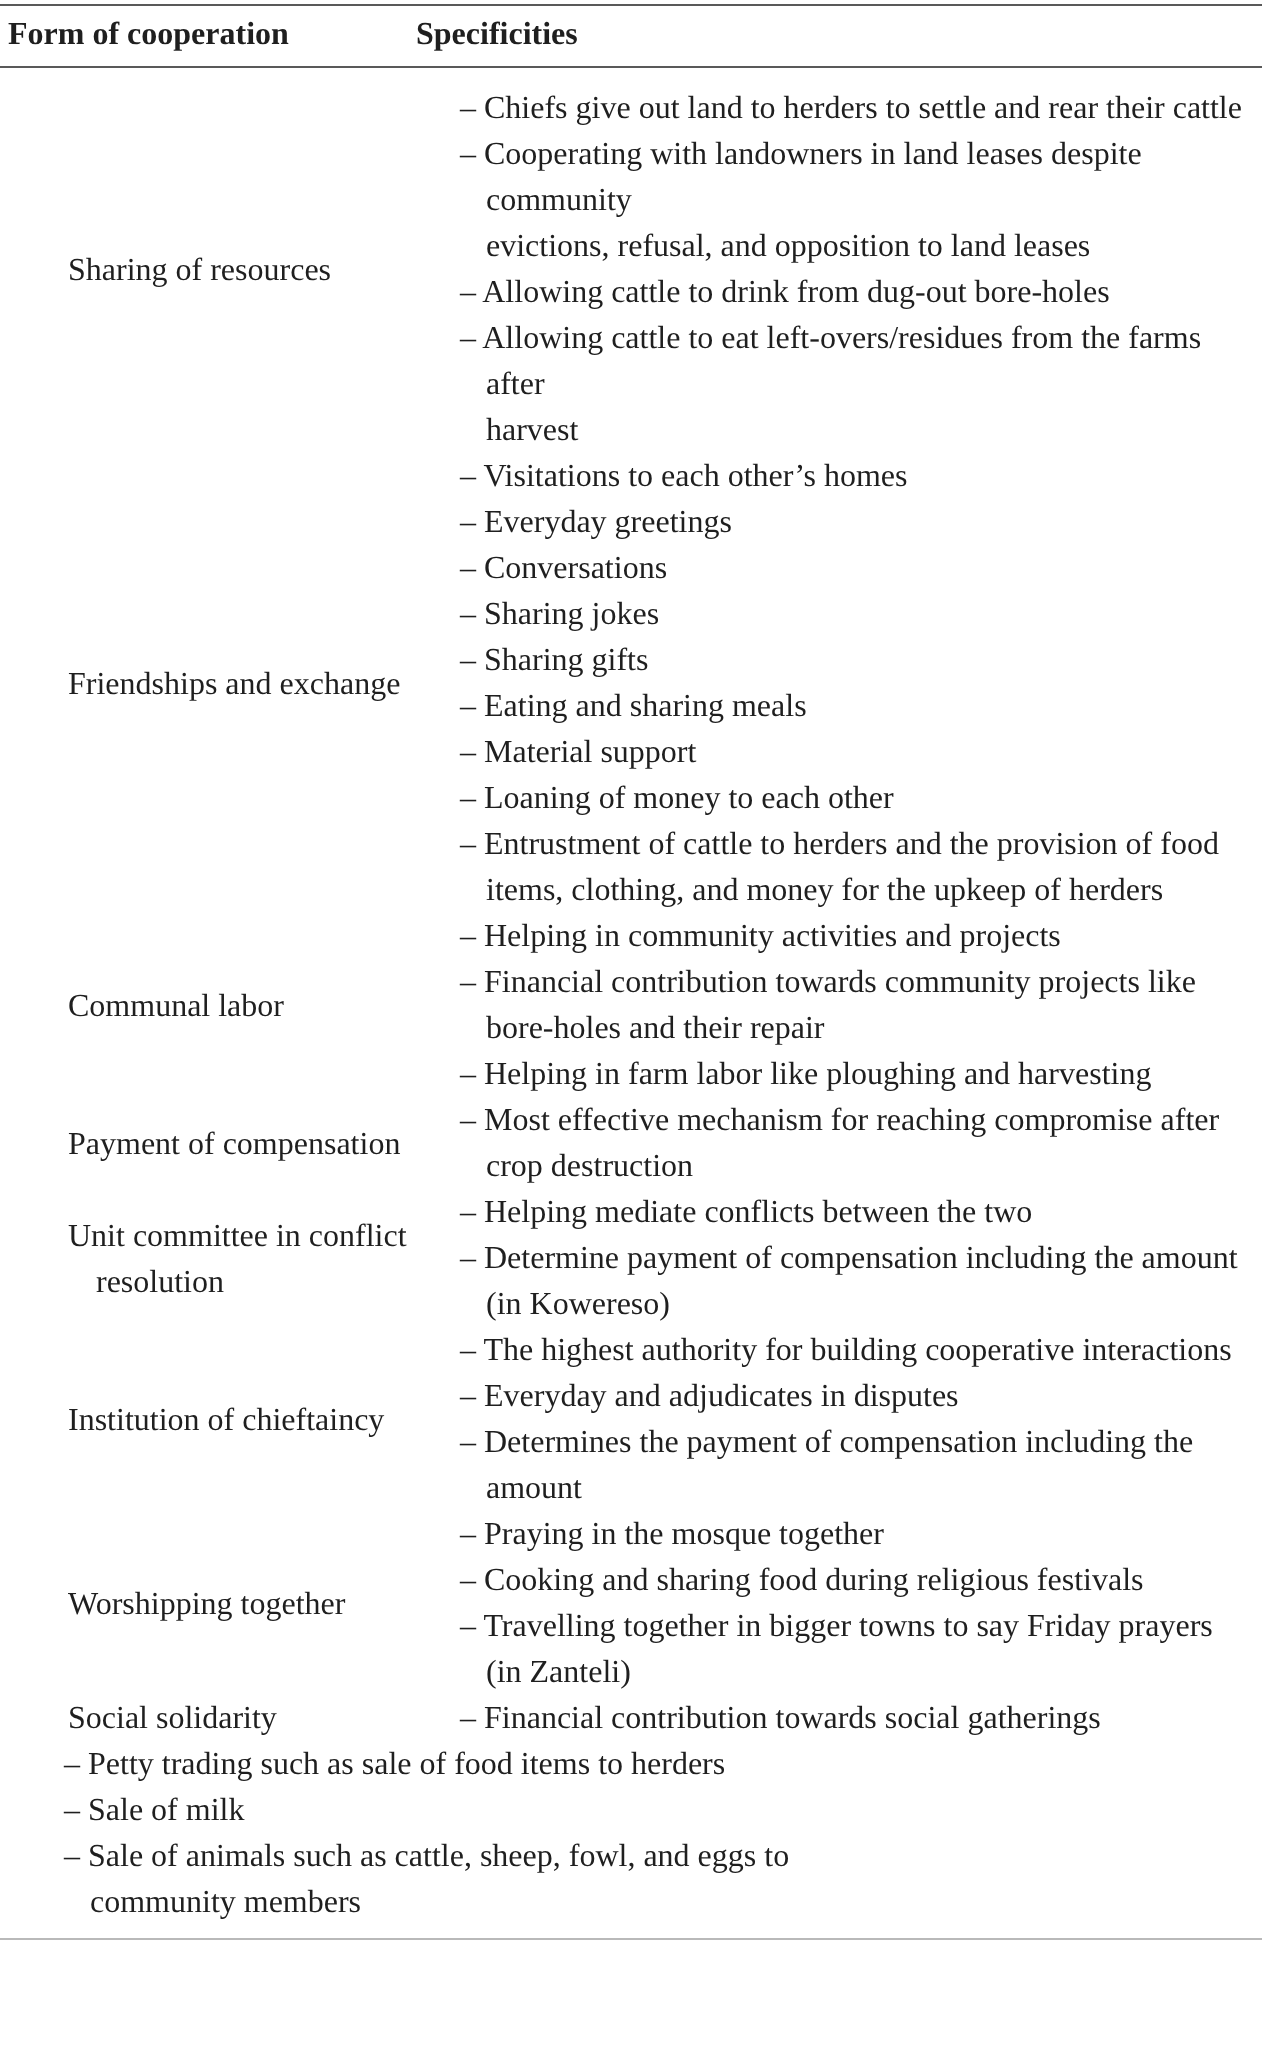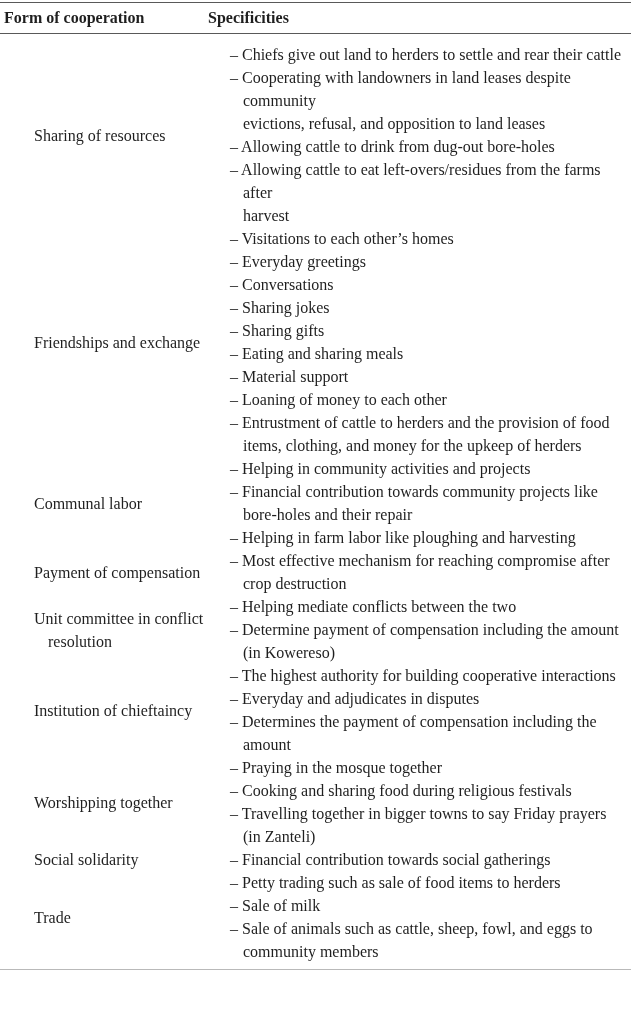--- a/index.html
+++ b/index.html
@@ -148,21 +148,20 @@
     </div>
 
     <div class="row">
       <div class="c1">Social solidarity</div>
       <div class="c2">
         <div class="item">– Financial contribution towards social gatherings</div>
       </div>
     </div>
 
     <div class="row">
-      <div class="c1">Trade</div>
       <div class="c2">
         <div class="item">– Petty trading such as sale of food items to herders</div>
         <div class="item">– Sale of milk</div>
         <div class="item">– Sale of animals such as cattle, sheep, fowl, and eggs to
 community members</div>
       </div>
     </div>
 
   </div>
 

